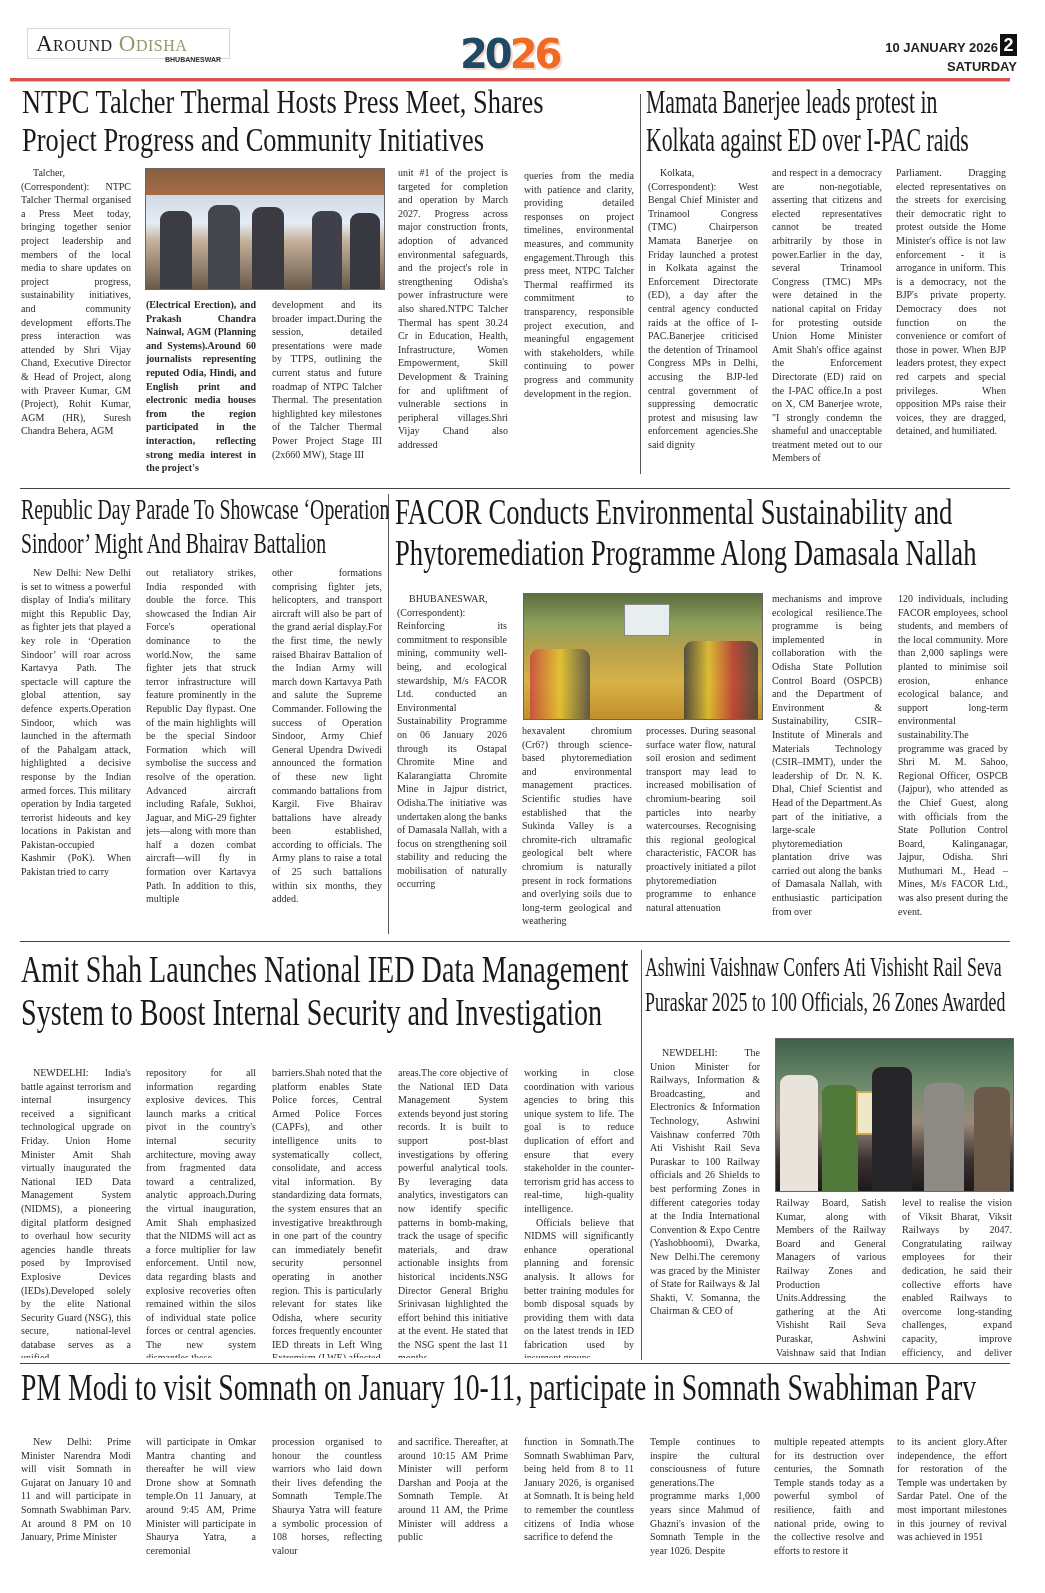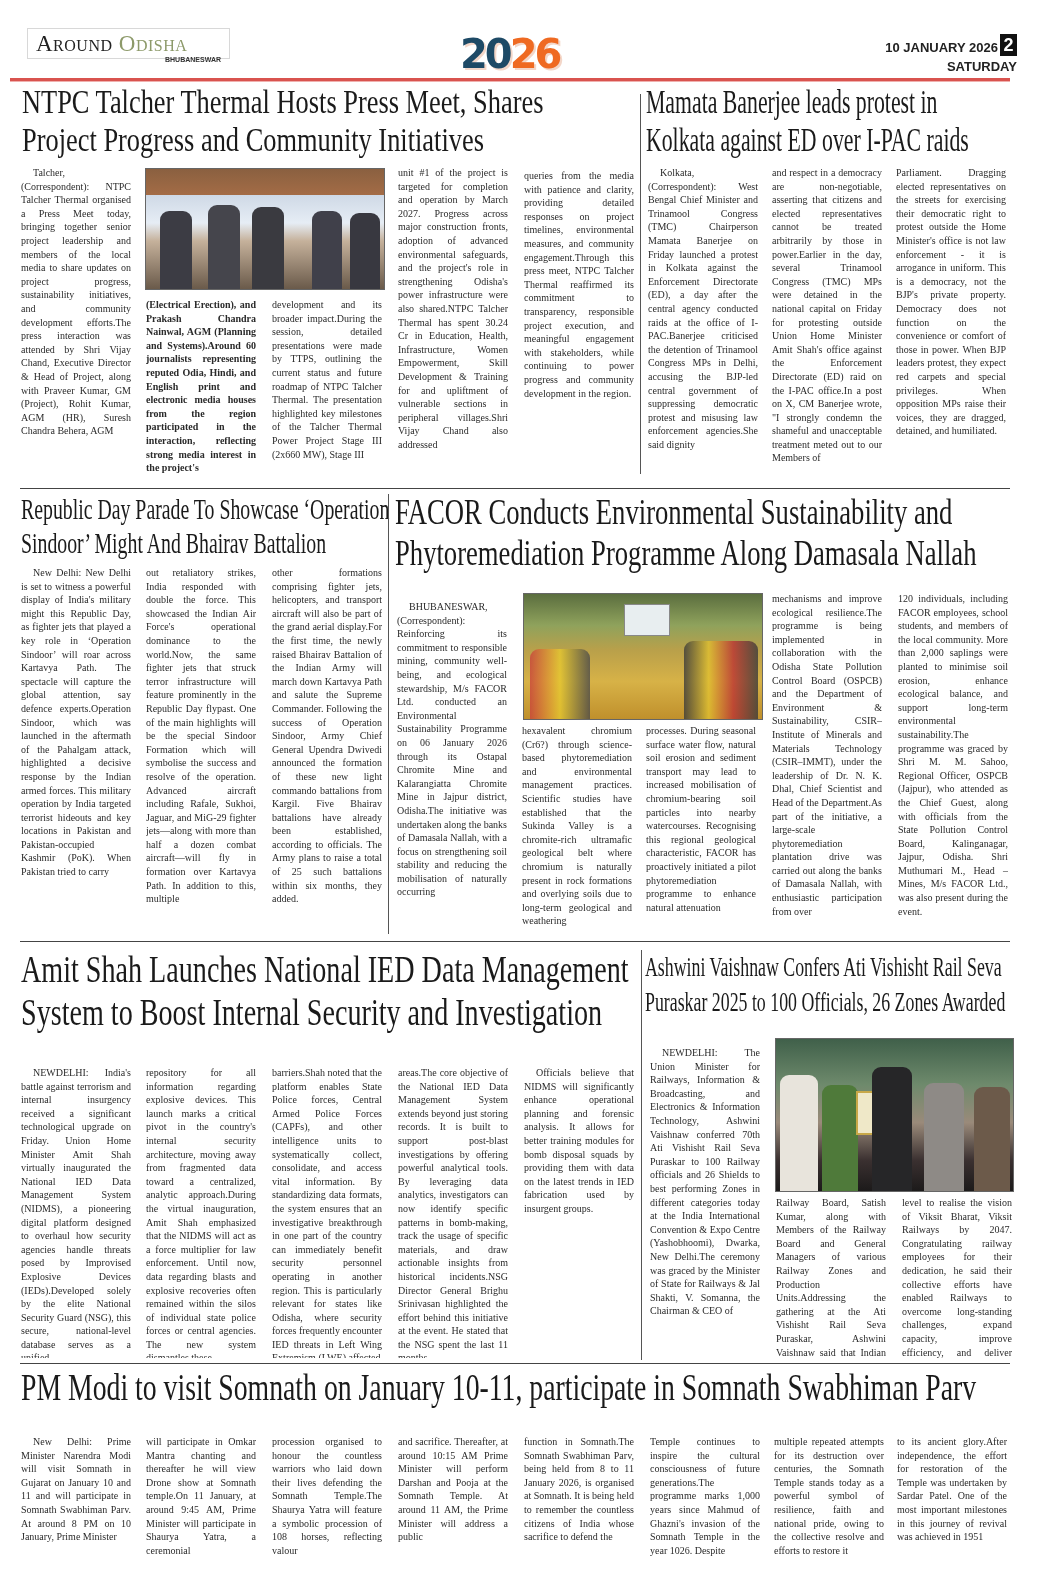--- a/index.html
+++ b/index.html
@@ -104,21 +104,21 @@
 <div class="abs col" style="left:272px;top:566px;width:110px;height:370px;">
     <p class="cont">other formations comprising fighter jets, helicopters, and transport aircraft will also be part of the grand aerial display.For the first time, the newly raised Bhairav Battalion of the Indian Army will march down Kartavya Path and salute the Supreme Commander. Following the success of Operation Sindoor, Army Chief General Upendra Dwivedi announced the formation of these new light commando battalions from Kargil. Five Bhairav battalions have already been established, according to officials. The Army plans to raise a total of 25 such battalions within six months, they added.</p>
   </div>
 
 <div class="abs rule-v" style="left:388px;top:494px;height:440px;"></div>
 
 <div class="abs hl" style="left:395px;top:492px;font-size:36px;transform:scaleX(0.74);">
   <span>FACOR Conducts Environmental Sustainability and</span>
     <span>Phytoremediation Programme Along Damasala Nallah</span>
 </div>
-<div class="abs col" style="left:397px;top:592px;width:110px;height:346px;margin-top:8px;">
+<div class="abs col" style="left:397px;top:592px;width:110px;height:346px;">
     <p>BHUBANESWAR, (Correspondent): Reinforcing its commitment to responsible mining, community well-being, and ecological stewardship, M/s FACOR Ltd. conducted an Environmental Sustainability Programme on 06 January 2026 through its Ostapal Chromite Mine and Kalarangiatta Chromite Mine in Jajpur district, Odisha.The initiative was undertaken along the banks of Damasala Nallah, with a focus on strengthening soil stability and reducing the mobilisation of naturally occurring</p>
   </div>
 <div class="abs photo photo-facor" style="left:523px;top:593px;width:240px;height:127px;">
   <div style="position:absolute;left:100px;top:10px;width:44px;height:30px;background:#e8eef0;border:1px solid #888;"></div>
   <div class="person" style="left:6px;width:60px;height:70px;background:linear-gradient(90deg,#c9433a,#e6c830,#4a4a4a);opacity:0.8;"></div>
   <div class="person" style="left:160px;width:74px;height:78px;background:linear-gradient(90deg,#3a3a3a,#e0c030,#b33,#3a3a3a);opacity:0.8;"></div>
 </div>
 <div class="abs col" style="left:522px;top:724px;width:110px;height:214px;">
     <p class="cont">hexavalent chromium (Cr6?) through science-based phytoremediation and environmental management practices. Scientific studies have established that the Sukinda Valley is a chromite-rich ultramafic geological belt where chromium is naturally present in rock formations and overlying soils due to long-term geological and weathering</p>
   </div>
@@ -144,20 +144,21 @@
 <div class="abs col" style="left:146px;top:1066px;width:110px;height:292px;">
     <p class="cont">repository for all information regarding explosive devices. This launch marks a critical pivot in the country's internal security architecture, moving away from fragmented data toward a centralized, analytic approach.During the virtual inauguration, Amit Shah emphasized that the NIDMS will act as a force multiplier for law enforcement. Until now, data regarding blasts and explosive recoveries often remained within the silos of individual state police forces or central agencies. The new system dismantles these</p>
   </div>
 <div class="abs col" style="left:272px;top:1066px;width:110px;height:292px;">
     <p class="cont">barriers.Shah noted that the platform enables State Police forces, Central Armed Police Forces (CAPFs), and other intelligence units to systematically collect, consolidate, and access vital information. By standardizing data formats, the system ensures that an investigative breakthrough in one part of the country can immediately benefit security personnel operating in another region. This is particularly relevant for states like Odisha, where security forces frequently encounter IED threats in Left Wing Extremism (LWE) affected</p>
   </div>
 <div class="abs col" style="left:398px;top:1066px;width:110px;height:292px;">
     <p class="cont">areas.The core objective of the National IED Data Management System extends beyond just storing records. It is built to support post-blast investigations by offering powerful analytical tools. By leveraging data analytics, investigators can now identify specific patterns in bomb-making, track the usage of specific materials, and draw actionable insights from historical incidents.NSG Director General Brighu Srinivasan highlighted the effort behind this initiative at the event. He stated that the NSG spent the last 11 months</p>
   </div>
 <div class="abs col" style="left:524px;top:1066px;width:110px;height:292px;">
+    <p class="cont">working in close coordination with various agencies to bring this unique system to life. The goal is to reduce duplication of effort and ensure that every stakeholder in the counter-terrorism grid has access to real-time, high-quality intelligence.</p>
     <p>Officials believe that NIDMS will significantly enhance operational planning and forensic analysis. It allows for better training modules for bomb disposal squads by providing them with data on the latest trends in IED fabrication used by insurgent groups.</p>
   </div>
 
 <div class="abs rule-v" style="left:641px;top:950px;height:410px;"></div>
 
 <div class="abs hl" style="left:645px;top:950px;font-size:27px;line-height:1.3;transform:scaleX(0.66);">
   <span>Ashwini Vaishnaw Confers Ati Vishisht Rail Seva</span>
     <span>Puraskar 2025 to 100 Officials, 26 Zones Awarded</span>
 </div>
 <div class="abs col" style="left:650px;top:1046px;width:110px;height:314px;">

